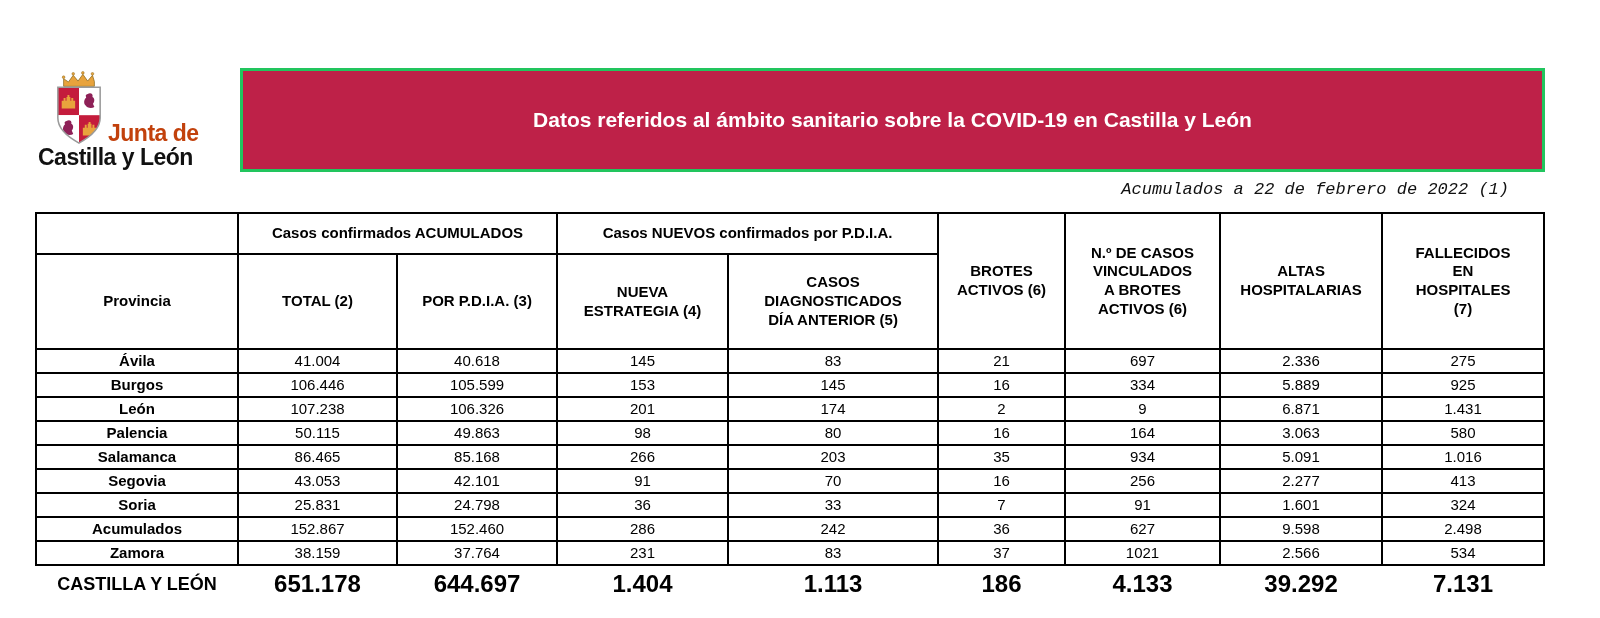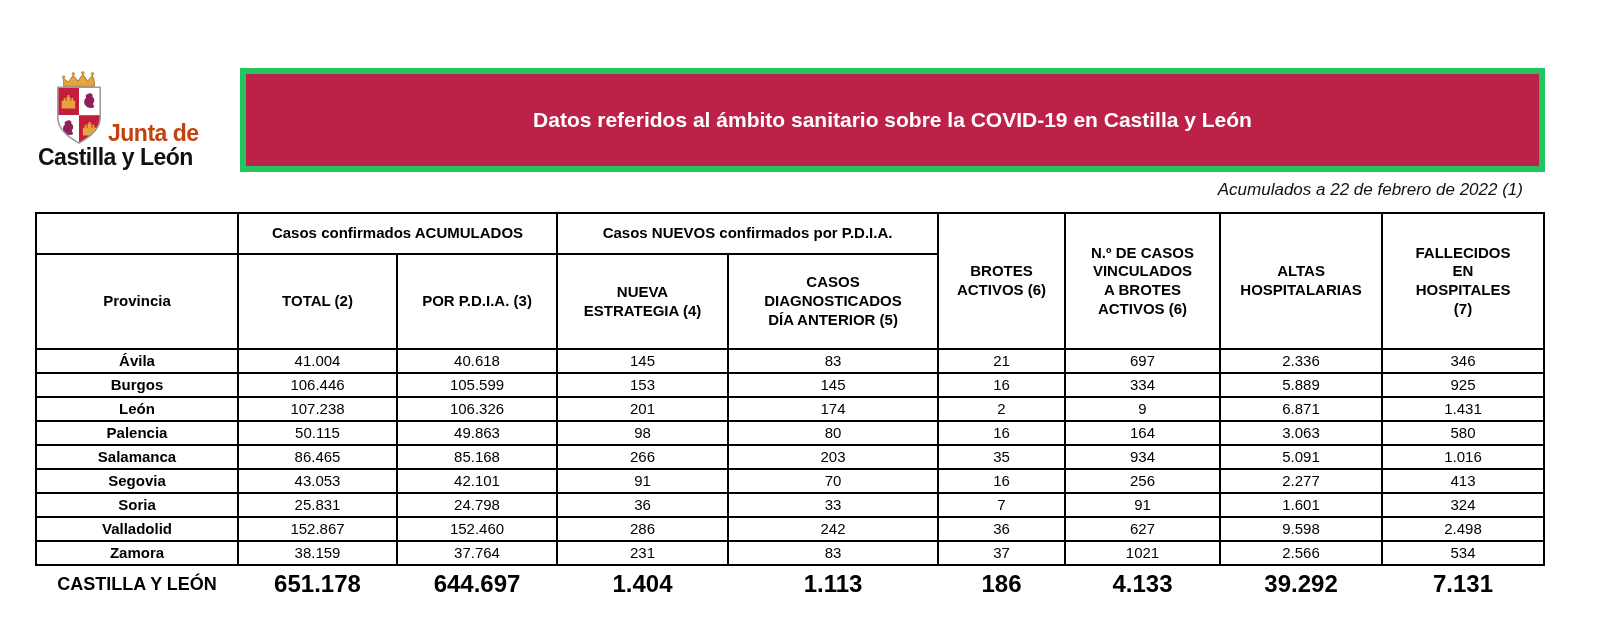--- a/index.html
+++ b/index.html
@@ -9,28 +9,28 @@
     overflow:hidden;
   }
   
   .logo { position:absolute; left:38px; top:70px; width:210px; height:100px; }
   .logo-shield { position:absolute; left:12px; top:0; width:58px; height:75px; }
   .logo-line1 { position:absolute; left:70px; top:50px; font-size:23px; font-weight:700; color:#c2410c; letter-spacing:-0.5px; }
   .logo-line2 { position:absolute; left:0px;  top:74px; font-size:23px; font-weight:700; color:#111; letter-spacing:-0.5px; white-space:nowrap; }
   
   .banner {
     position:absolute; left:240px; top:68px; width:1305px; height:104px;
-    background:#BE2148; border:6px solid #22c55e; box-sizing:border-box;
+    background:#BE2148; border:3px solid #22c55e; box-sizing:border-box;
     display:flex; align-items:center; justify-content:center;
   }
   .banner-title { color:#ffffff; font-weight:700; font-size:21px; }
   
   .subtitle {
-    position:absolute; top:180px; right:77px;
-    font-style:italic; font-size:17px; color:#111;
+    position:absolute; top:180px; right:91px;
+    font-style:italic; font-size:17px; color:#111;font-family:Liberation Mono, monospace;
   }
   
   table.covid {
     position:absolute; left:35px; top:212px; width:1508px;
     border-collapse:collapse; table-layout:fixed;
   }
   table.covid th, table.covid td {
     border:2px solid #000; padding:0 4px;
     text-align:center; vertical-align:middle;
     font-size:15px; line-height:1.25; overflow:hidden;
@@ -129,21 +129,21 @@
 
   <tr class="data-row">
     <td class="prov">Ávila</td>
     <td>41.004</td>
     <td>40.618</td>
     <td>145</td>
     <td>83</td>
     <td>21</td>
     <td>697</td>
     <td>2.336</td>
-    <td>346</td>
+    <td>275</td>
   </tr>
   <tr class="data-row">
     <td class="prov">Burgos</td>
     <td>106.446</td>
     <td>105.599</td>
     <td>153</td>
     <td>145</td>
     <td>16</td>
     <td>334</td>
     <td>5.889</td>
@@ -198,21 +198,21 @@
     <td>25.831</td>
     <td>24.798</td>
     <td>36</td>
     <td>33</td>
     <td>7</td>
     <td>91</td>
     <td>1.601</td>
     <td>324</td>
   </tr>
   <tr class="data-row">
-    <td class="prov">Valladolid</td>
+    <td class="prov">Acumulados</td>
     <td>152.867</td>
     <td>152.460</td>
     <td>286</td>
     <td>242</td>
     <td>36</td>
     <td>627</td>
     <td>9.598</td>
     <td>2.498</td>
   </tr>
   <tr class="data-row">

